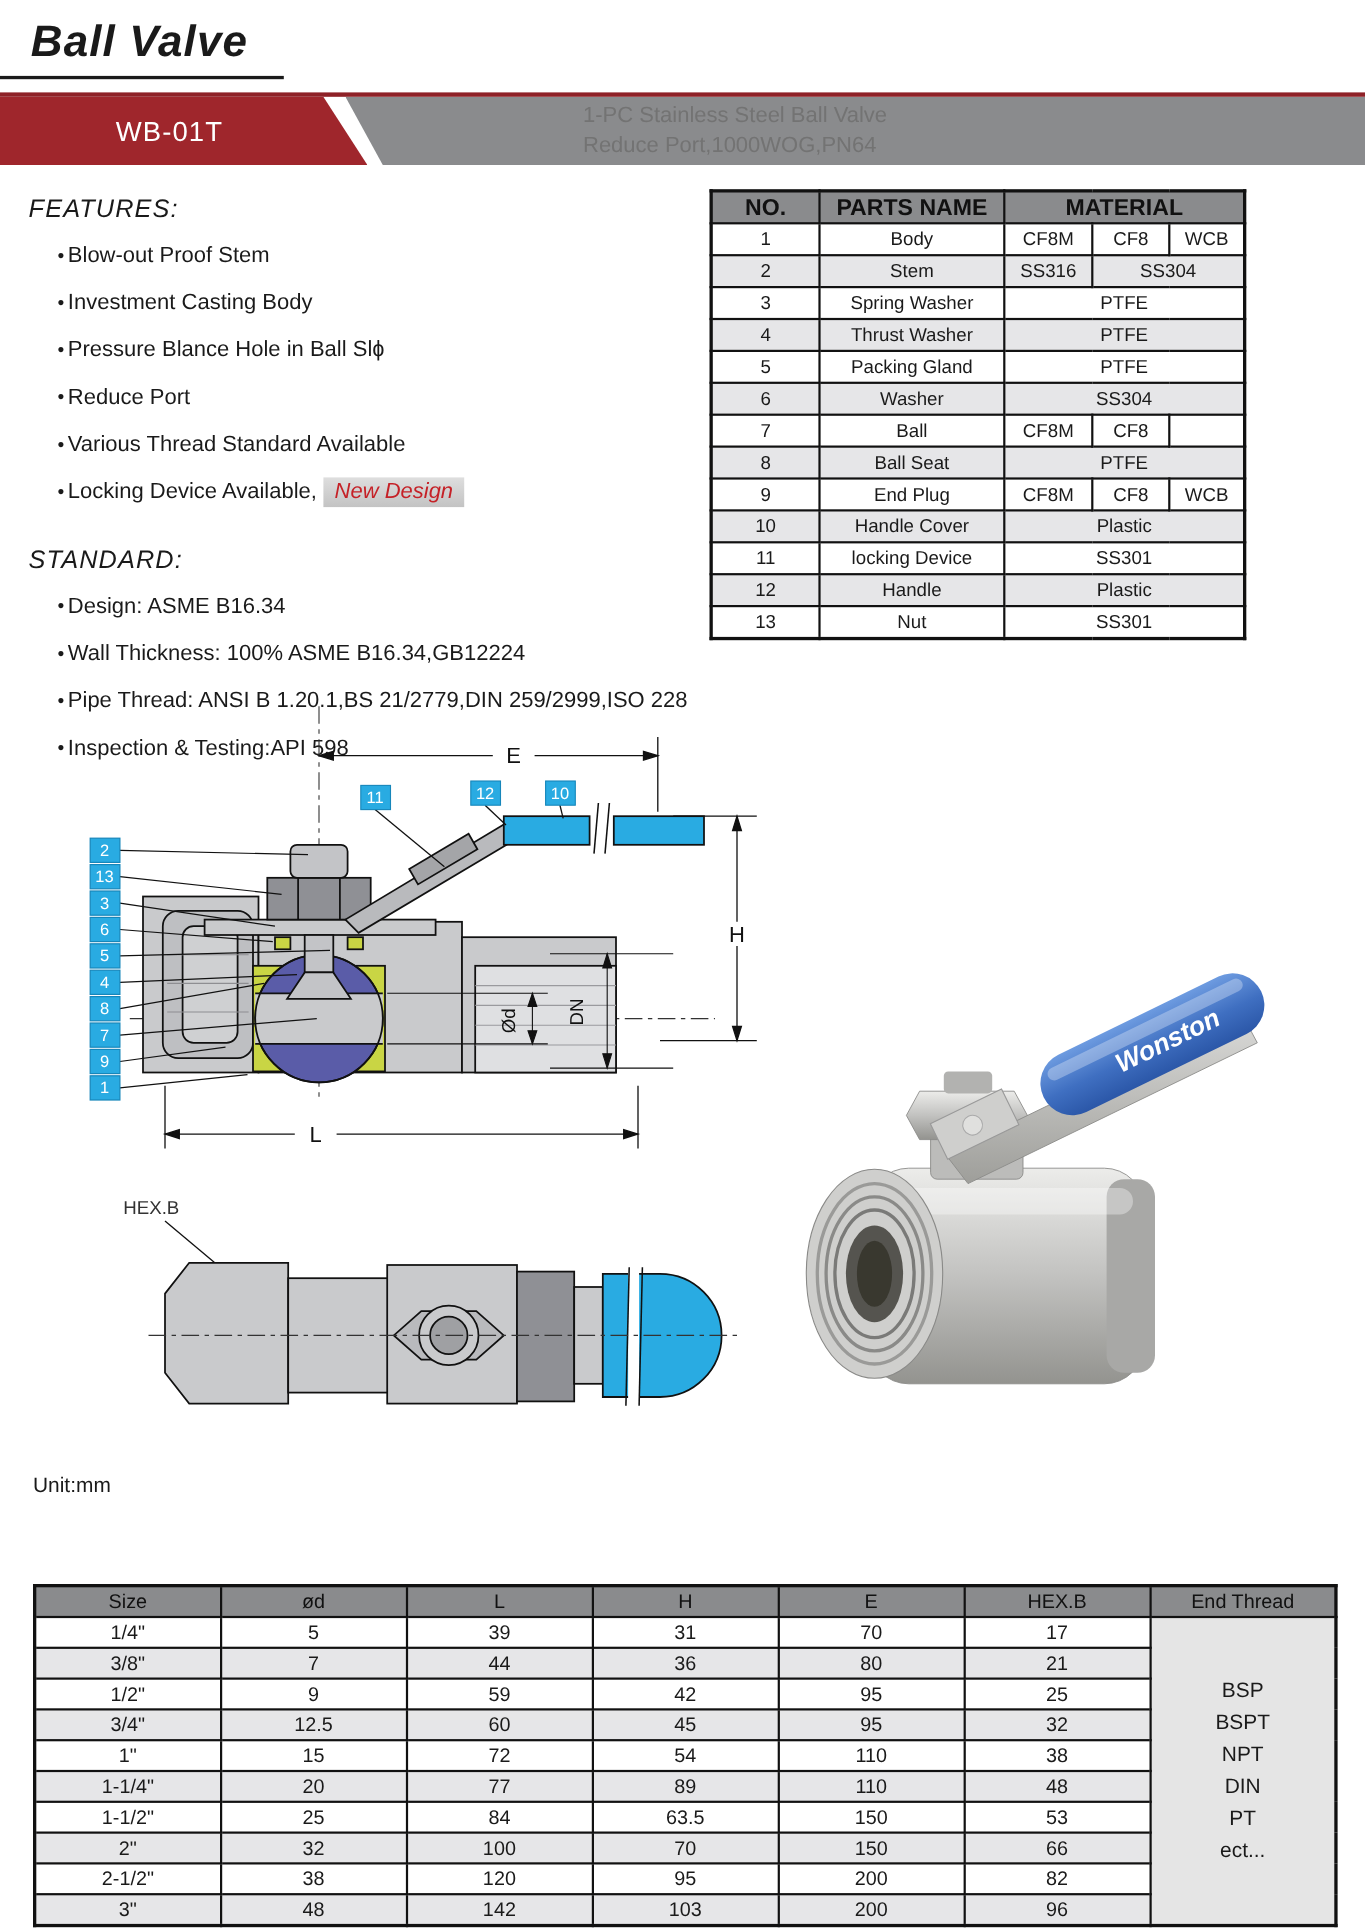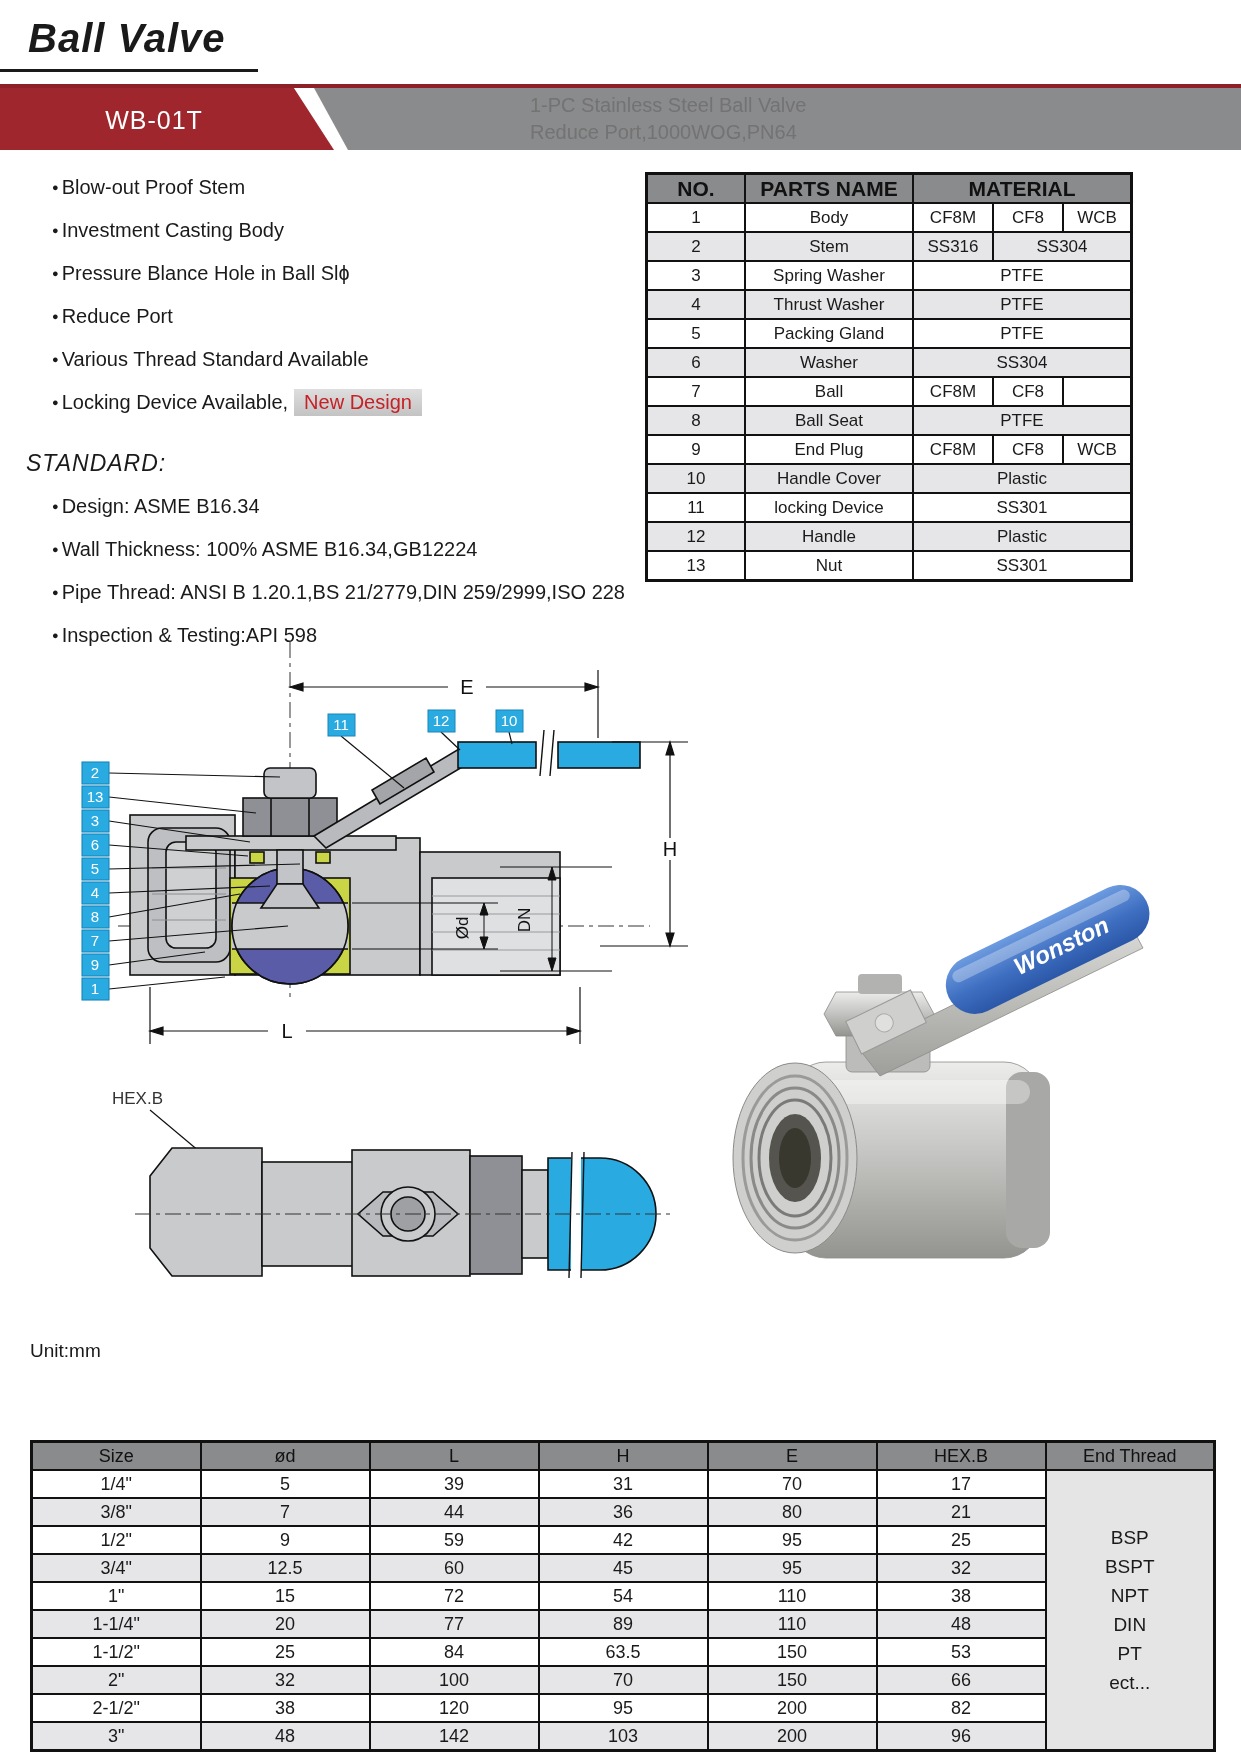--- a/index.html
+++ b/index.html
@@ -13,21 +13,21 @@
               clip-path:polygon(0 0,88% 0,100% 100%,0 100%);}
   .banner-gray{position:absolute;top:4px;left:314px;right:0;height:62px;background:#8a8b8d;
               clip-path:polygon(0 0,100% 0,100% 100%,34px 100%);}
   .banner-model{position:absolute;top:22px;left:48px;width:212px;text-align:center;color:#fff;font-size:25px;letter-spacing:1px;}
   .banner-desc{position:absolute;top:8px;left:530px;color:#737373;font-size:20px;line-height:27px;}
   .leftcol{position:absolute;left:26px;top:176px;width:618px;}
   .sec-head{font-style:italic;font-size:23px;letter-spacing:1px;margin:0 0 18px 0;font-weight:400;}
   ul.blist{list-style:none;margin:0;padding:0 0 0 26px;font-size:20px;}
   ul.blist li{margin-bottom:20px;}
   ul.blist li::before{content:"●";font-size:11px;margin-right:3px;position:relative;top:-3px;}
-  .hl{color:#c52127;background:linear-gradient(#dedede,#c3c3c3);padding:2px 10px 3px 10px;margin-left:6px;}
+  .hl{color:#c52127;font-style:italic;background:linear-gradient(#dedede,#c3c3c3);padding:2px 10px 3px 10px;margin-left:6px;}
   .std-block{margin-top:36px;}
   table.parts{position:absolute;left:645px;top:172px;border-collapse:collapse;border:3px solid #111;}
   table.parts th,table.parts td{border:2px solid #111;text-align:center;font-size:17px;height:25px;padding:1px 5px;}
   table.parts th{background:#8a8b8d;font-weight:bold;font-size:21px;color:#111;}
   table.parts tr.shade td{background:#e6e6e8;}
   .unit{position:absolute;left:30px;top:1340px;font-size:19px;}
   table.dims{position:absolute;left:30px;top:1440px;width:1186px;border-collapse:collapse;table-layout:fixed;border:3px solid #111;}
   table.dims th,table.dims td{border:2px solid #111;text-align:center;font-size:18px;height:26px;padding:0;}
   table.dims th{background:#8a8b8d;font-weight:normal;color:#111;}
   table.dims tr.shade td{background:#e6e6e8;}
@@ -49,20 +49,21 @@
     <div class="banner-red"></div>
     <div class="banner-gray"></div>
     <div class="banner-model">WB-01T</div>
     <div class="banner-desc">
       <div>1-PC Stainless Steel Ball Valve</div>
       <div>Reduce Port,1000WOG,PN64</div>
     </div>
   </div>
 
   <div class="leftcol">
+    <div class="sec-head">FEATURES:</div>
     <ul class="blist">
       <li>Blow-out Proof Stem</li>
       <li>Investment Casting Body</li>
       <li>Pressure Blance Hole in Ball Slɸ</li>
       <li>Reduce Port</li>
       <li>Various Thread  Standard Available</li>
       <li><span>Locking Device Available,</span><span class="hl">New Design</span></li>
     </ul>
     <div class="std-block">
       <div class="sec-head">STANDARD:</div>

